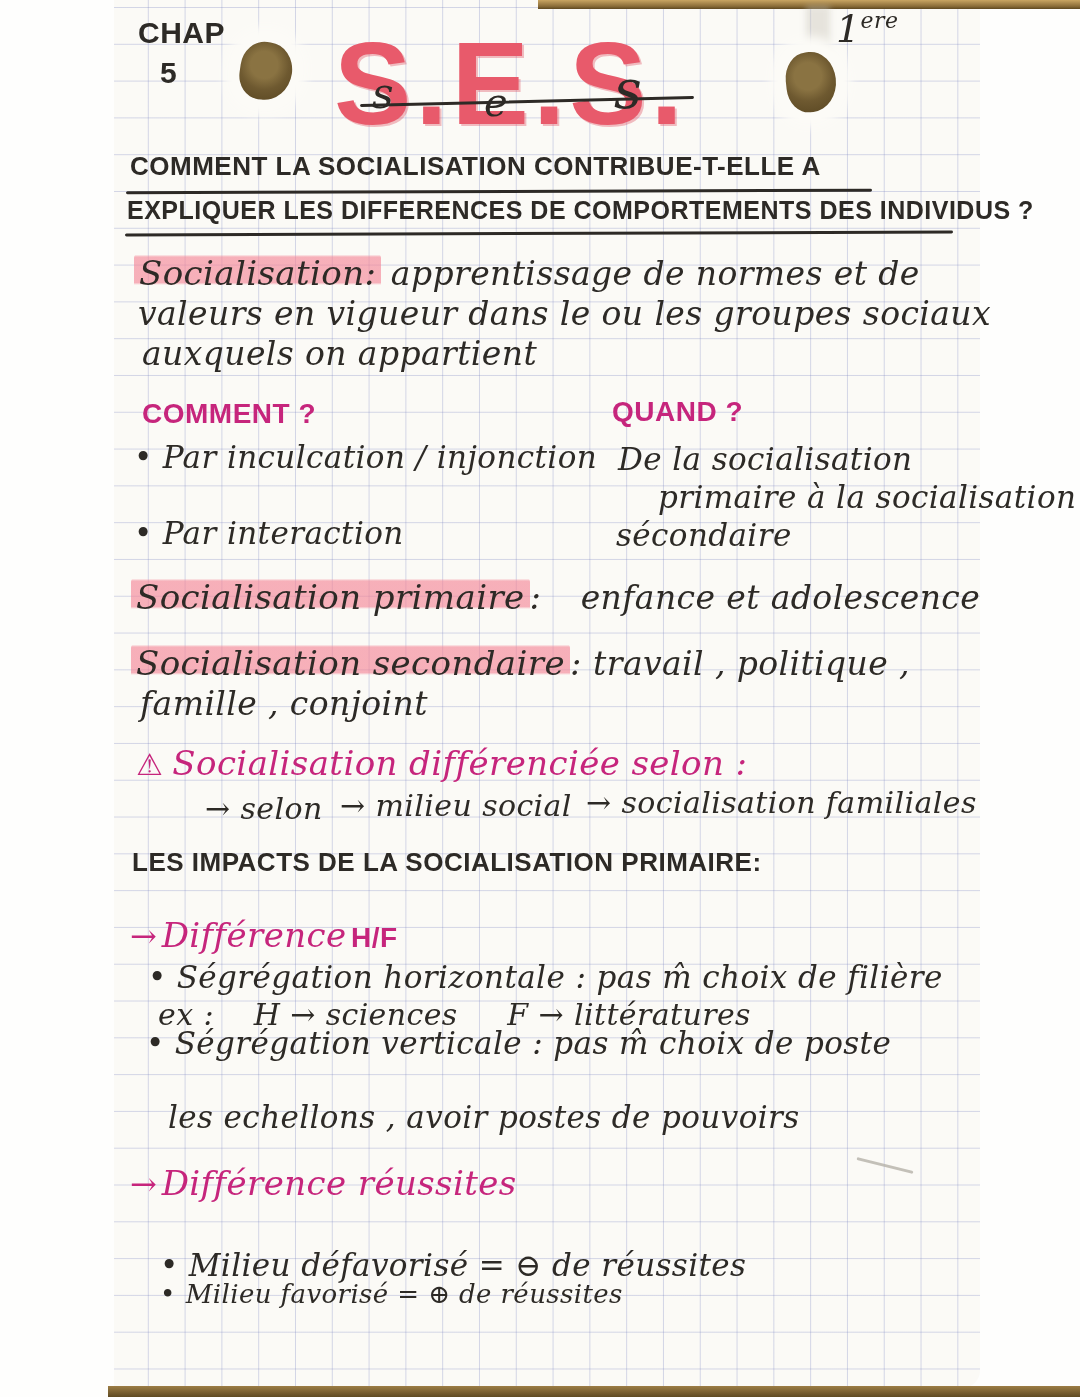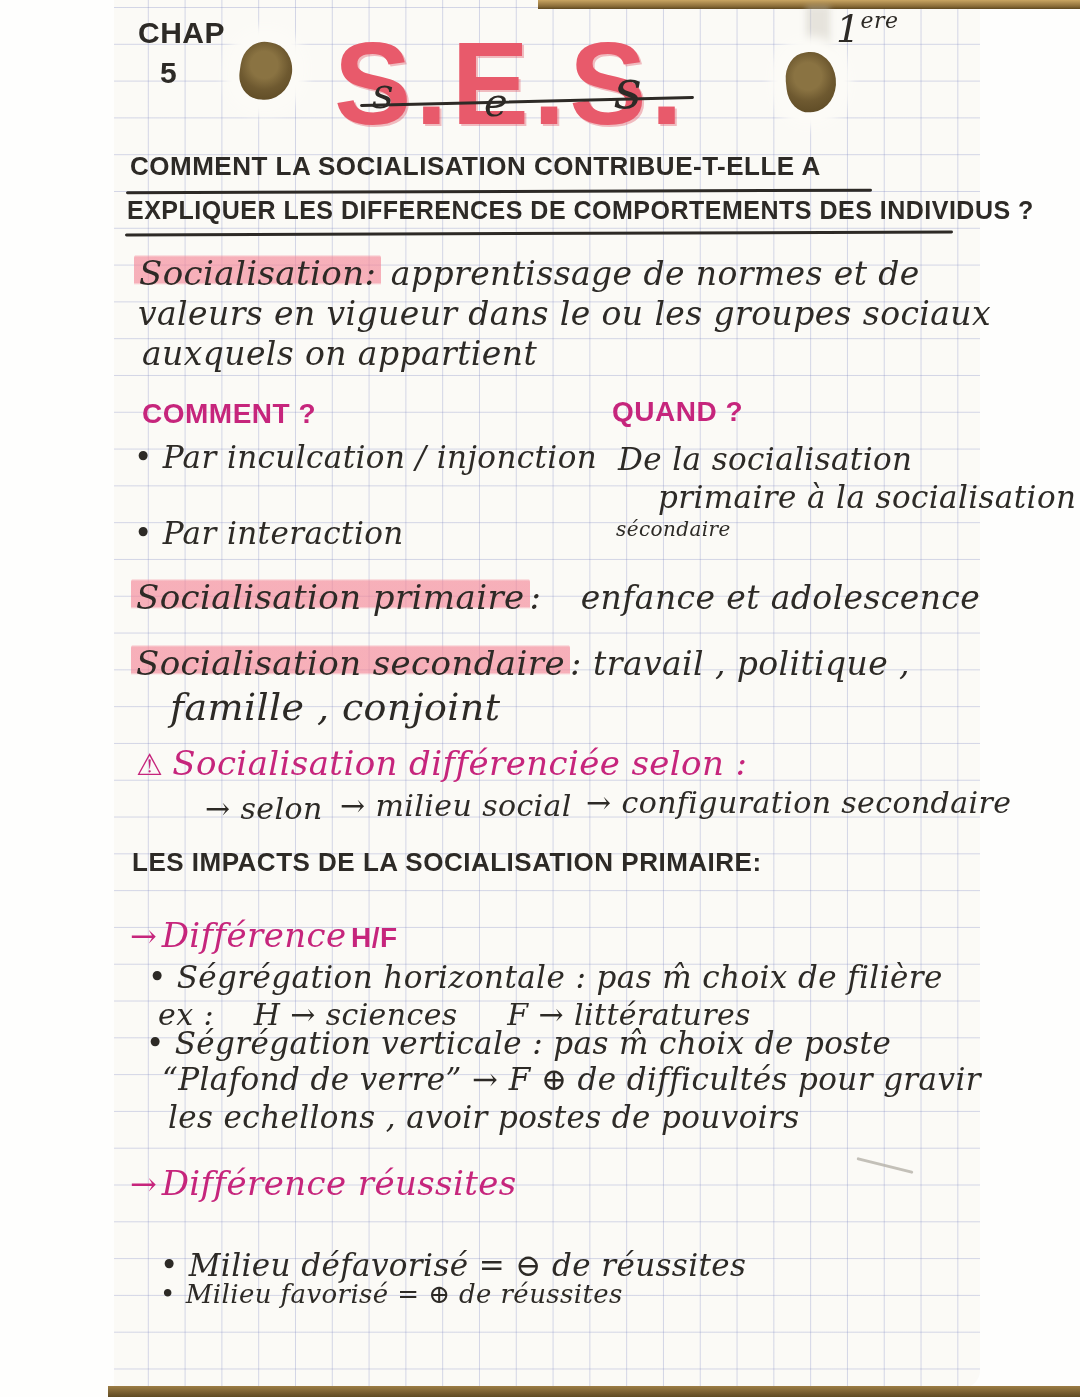--- a/index.html
+++ b/index.html
@@ -76,41 +76,40 @@
   <div class="abs script" style="left:142px;top:336px;font-size:33px;">auxquels on appartient</div>
 
   <div class="abs print magenta" style="left:142px;top:398px;font-size:28px;">COMMENT ?</div>
   <div class="abs print magenta" style="left:612px;top:396px;font-size:28px;">QUAND ?</div>
 
   <div class="abs script" style="left:134px;top:440px;font-size:31px;"><span class="bullet">•</span><span>Par inculcation / injonction</span></div>
   <div class="abs script" style="left:134px;top:516px;font-size:31px;"><span class="bullet">•</span><span>Par interaction</span></div>
 
   <div class="abs script" style="left:618px;top:442px;font-size:31px;">De la socialisation</div>
   <div class="abs script" style="left:610px;top:480px;font-size:31px;margin-left:48px;">primaire à la socialisation</div>
-  <div class="abs script" style="left:616px;top:518px;font-size:20px;">sécondaire</div>
+  <div class="abs script" style="left:616px;top:518px;font-size:31px;">sécondaire</div>
 
   <div class="abs script" style="left:131px;top:578px;font-size:34px;"><span class="hl">Socialisation primaire</span><span>:</span> <span style="font-size:33px;padding-left:28px;">enfance et adolescence</span></div>
 
   <div class="abs script" style="left:131px;top:644px;font-size:34px;"><span class="hl">Socialisation secondaire</span><span>:</span> <span style="font-size:33px;">travail , politique ,</span></div>
-  <div class="abs script" style="left:140px;top:686px;font-size:38px;margin-left:30px;">famille , conjoint</div>
+  <div class="abs script" style="left:140px;top:686px;font-size:33px;">famille , conjoint</div>
 
   <div class="abs" style="left:136px;top:744px;font-size:34px;"><span class="magenta" style="font-family:'DejaVu Sans',sans-serif;font-size:30px;">⚠</span> <span class="script magenta">Socialisation différenciée selon :</span></div>
 
   <div class="abs script" style="left:205px;top:792px;font-size:30px;"><span>→</span> <span>selon</span></div>
   <div class="abs script" style="left:340px;top:789px;font-size:30px;"><span>→</span> <span>milieu social</span></div>
-  <div class="abs script" style="left:586px;top:786px;font-size:30px;"><span>→</span> <span>configuration secondaire</span></div>
+  <div class="abs script" style="left:586px;top:786px;font-size:30px;"><span>→</span> <span>socialisation familiales</span></div>
 
   <div class="abs print" style="left:132px;top:848px;font-size:26px;">LES IMPACTS DE LA SOCIALISATION PRIMAIRE:</div>
 
   <div class="abs" style="left:130px;top:916px;"><span class="script magenta" style="font-size:32px;">→</span> <span class="script magenta" style="font-size:34px;">Différence</span> <span class="print magenta" style="font-size:28px;">H/F</span></div>
 
   <div class="abs script" style="left:148px;top:960px;font-size:31px;"><span class="bullet">•</span><span>Ségrégation horizontale : pas m̂ choix de filière</span></div>
   <div class="abs script pre" style="left:158px;top:998px;font-size:30px;">ex :    H → sciences     F → littératures</div>
   <div class="abs script" style="left:146px;top:1026px;font-size:31px;"><span class="bullet">•</span><span>Ségrégation verticale : pas m̂ choix de poste</span></div>
-  <div class="abs script" style="left:162px;top:1062px;font-size:31px;">“Plafond de verre” → F ⊕ de difficultés pour gravir</div>
   <div class="abs script" style="left:168px;top:1100px;font-size:31px;">les echellons , avoir postes de pouvoirs</div>
 
   <div class="abs" style="left:130px;top:1164px;"><span class="script magenta" style="font-size:32px;">→</span> <span class="script magenta" style="font-size:34px;">Différence réussites</span></div>
 
   <div class="abs script" style="left:160px;top:1280px;font-size:26px;"><span class="bullet">•</span><span>Milieu favorisé = ⊕ de réussites</span></div>
   <div class="abs script" style="left:160px;top:1248px;font-size:31px;"><span class="bullet">•</span><span>Milieu défavorisé = ⊖ de réussites</span></div>
 
   <div class="pencil" style="left:856px;top:1164px;width:58px;transform:rotate(14deg);"></div>
 
 </div>

